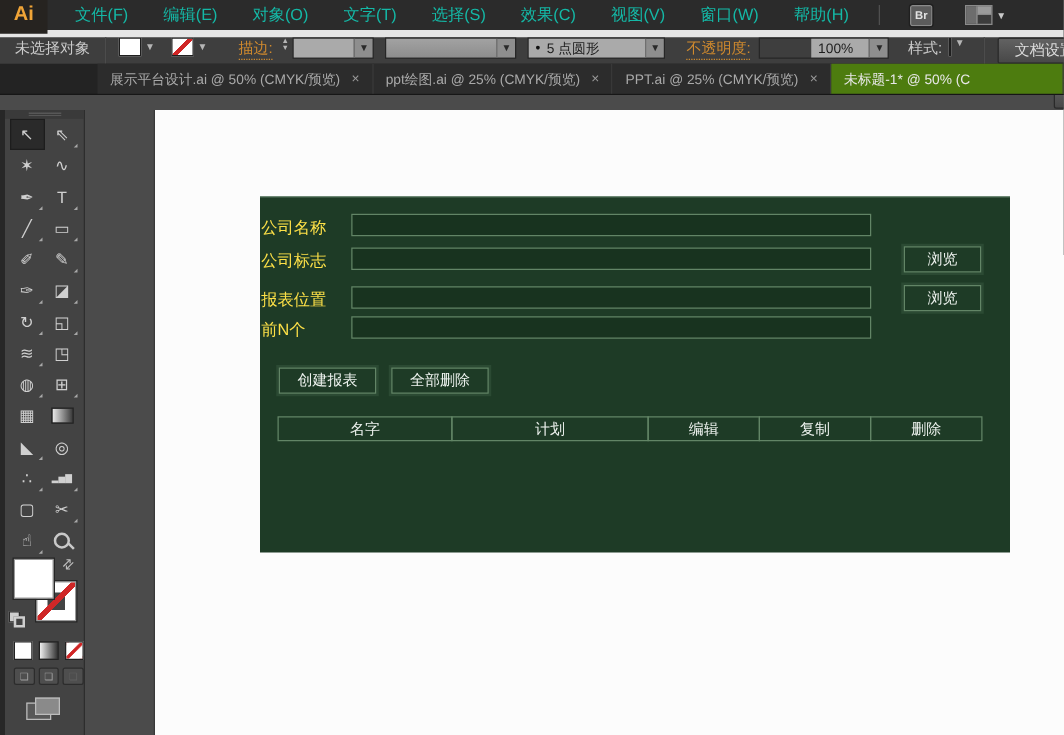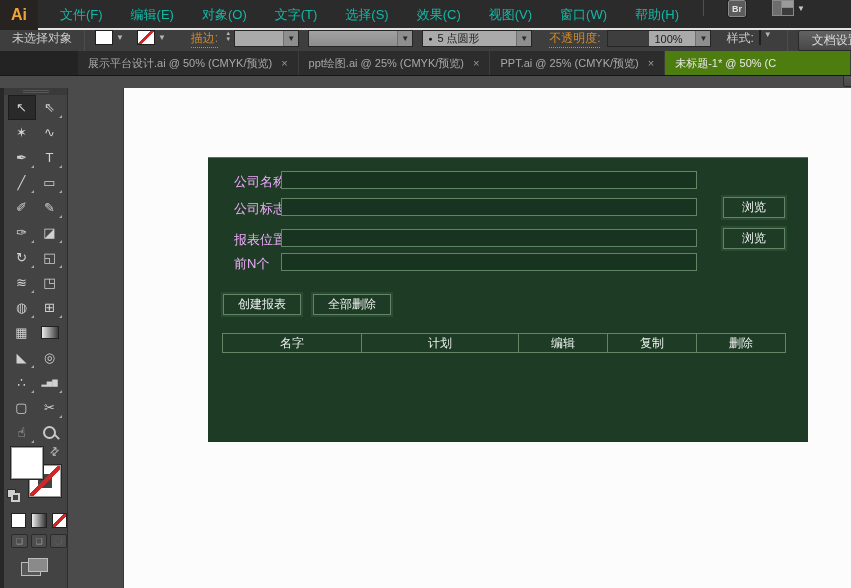--- a/index.html
+++ b/index.html
@@ -1,21 +1,21 @@
 <!DOCTYPE html>
 <html><head>
 <meta charset="utf-8">
 <style>
   * { margin:0; padding:0; box-sizing:border-box; }
   html,body { width:851px; height:588px; overflow:hidden; }
   body { font-family:"Liberation Sans","DejaVu Sans",sans-serif; background:#4b4b4b; position:relative; }
 
   
   .menubar { position:absolute; left:0; top:0; width:851px; height:30px; background:#2b2b2b;
-             border-bottom:2px solid #e5e5e5; display:flex; align-items:flex-start; }
+             border-bottom:6px solid #e5e5e5; display:flex; align-items:center; }
   .ai-logo { width:38px; height:30px; display:flex; align-items:center; justify-content:center;
              color:#f0a437; font-weight:bold; font-size:16px; background:#262320; }
   .menu-items { display:flex; align-items:center; margin-left:8px; }
   .menu-item { color:#14b8a6; font-size:13px; padding:0 14px; height:30px; line-height:30px; white-space:nowrap; }
   .mb-sep { width:1px; height:16px; background:#4f4f4f; margin:0 10px; }
   .br-btn { width:18px; height:17px; margin-left:14px; background:#5c5c5c; border:1px solid #8a8a8a;
             outline:1px solid #1f1f1f; border-radius:2px; color:#e3e3e3; font-size:9px; font-weight:bold;
             display:flex; align-items:center; justify-content:center; }
   .workspace { display:flex; align-items:center; margin-left:26px; }
   .ws-icon { width:22px; height:16px; border:1px solid #8a8a8a; background:#3c3c3c; display:flex; }
@@ -106,21 +106,21 @@
   .sm-f { position:absolute; left:7px; top:0; width:20px; height:14px; border:1px solid #bdbdbd; background:#8a8a8a; }
 
   
   .pasteboard { position:absolute; left:68px; top:88px; width:56px; height:500px; background:#4b4b4b;
                 border-right:1px solid #383838; }
   .artboard { position:absolute; left:124px; top:88px; width:727px; height:500px; background:#fcfcfc; }
 
   
   .green-panel { position:absolute; left:208px; top:157px; width:600px; height:285px; background:#1e3b26;
                  box-shadow:inset 0 1px 0 rgba(190,225,195,.35); }
-  .g-label { position:absolute; left:26px; color:#f0abfc; font-size:13px; white-space:nowrap; }
+  .g-label { position:absolute; left:1px; color:#fde047; font-size:13px; white-space:nowrap; }
   .g-input { position:absolute; left:73px; width:416px; height:18px; background:#18331f;
              border:1px solid #628566; color:#e8efe9; font-size:12px; padding:0 4px; outline:none; }
   .g-btn { position:absolute; height:21px; background:#1e3b26; border:1px solid #628566;
            box-shadow:0 0 0 2px rgba(130,170,136,.14); color:#edf2ee; font-size:12px;
            display:flex; align-items:center; justify-content:center; }
   .browse { left:515px; width:62px; }
   .g-table { position:absolute; left:14px; top:176px; display:flex; }
   .g-th { height:20px; line-height:18px; text-align:center; color:#edf2ee; font-size:12px;
           border:1px solid #628566; margin-left:-1px; }
   .g-th:first-child { margin-left:0; }

